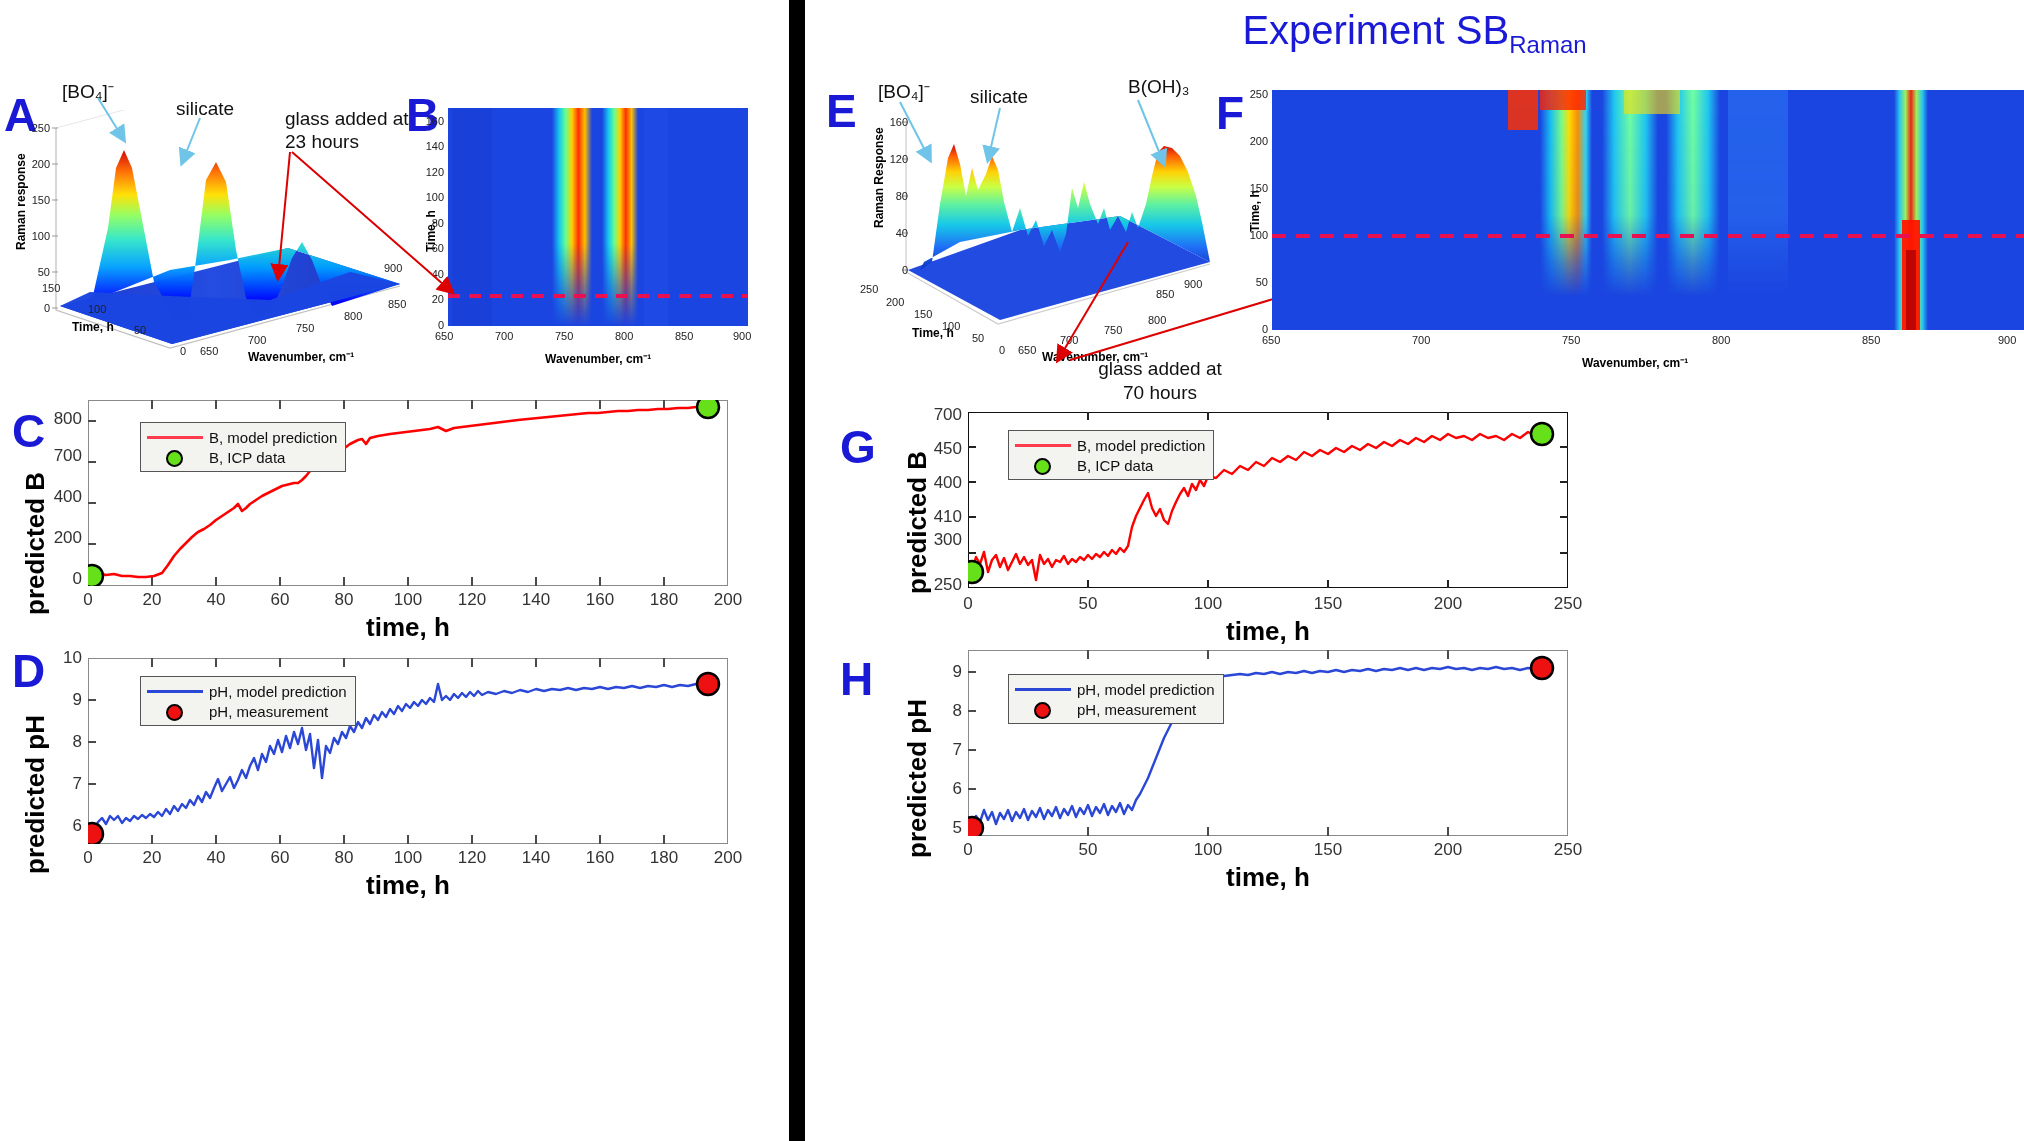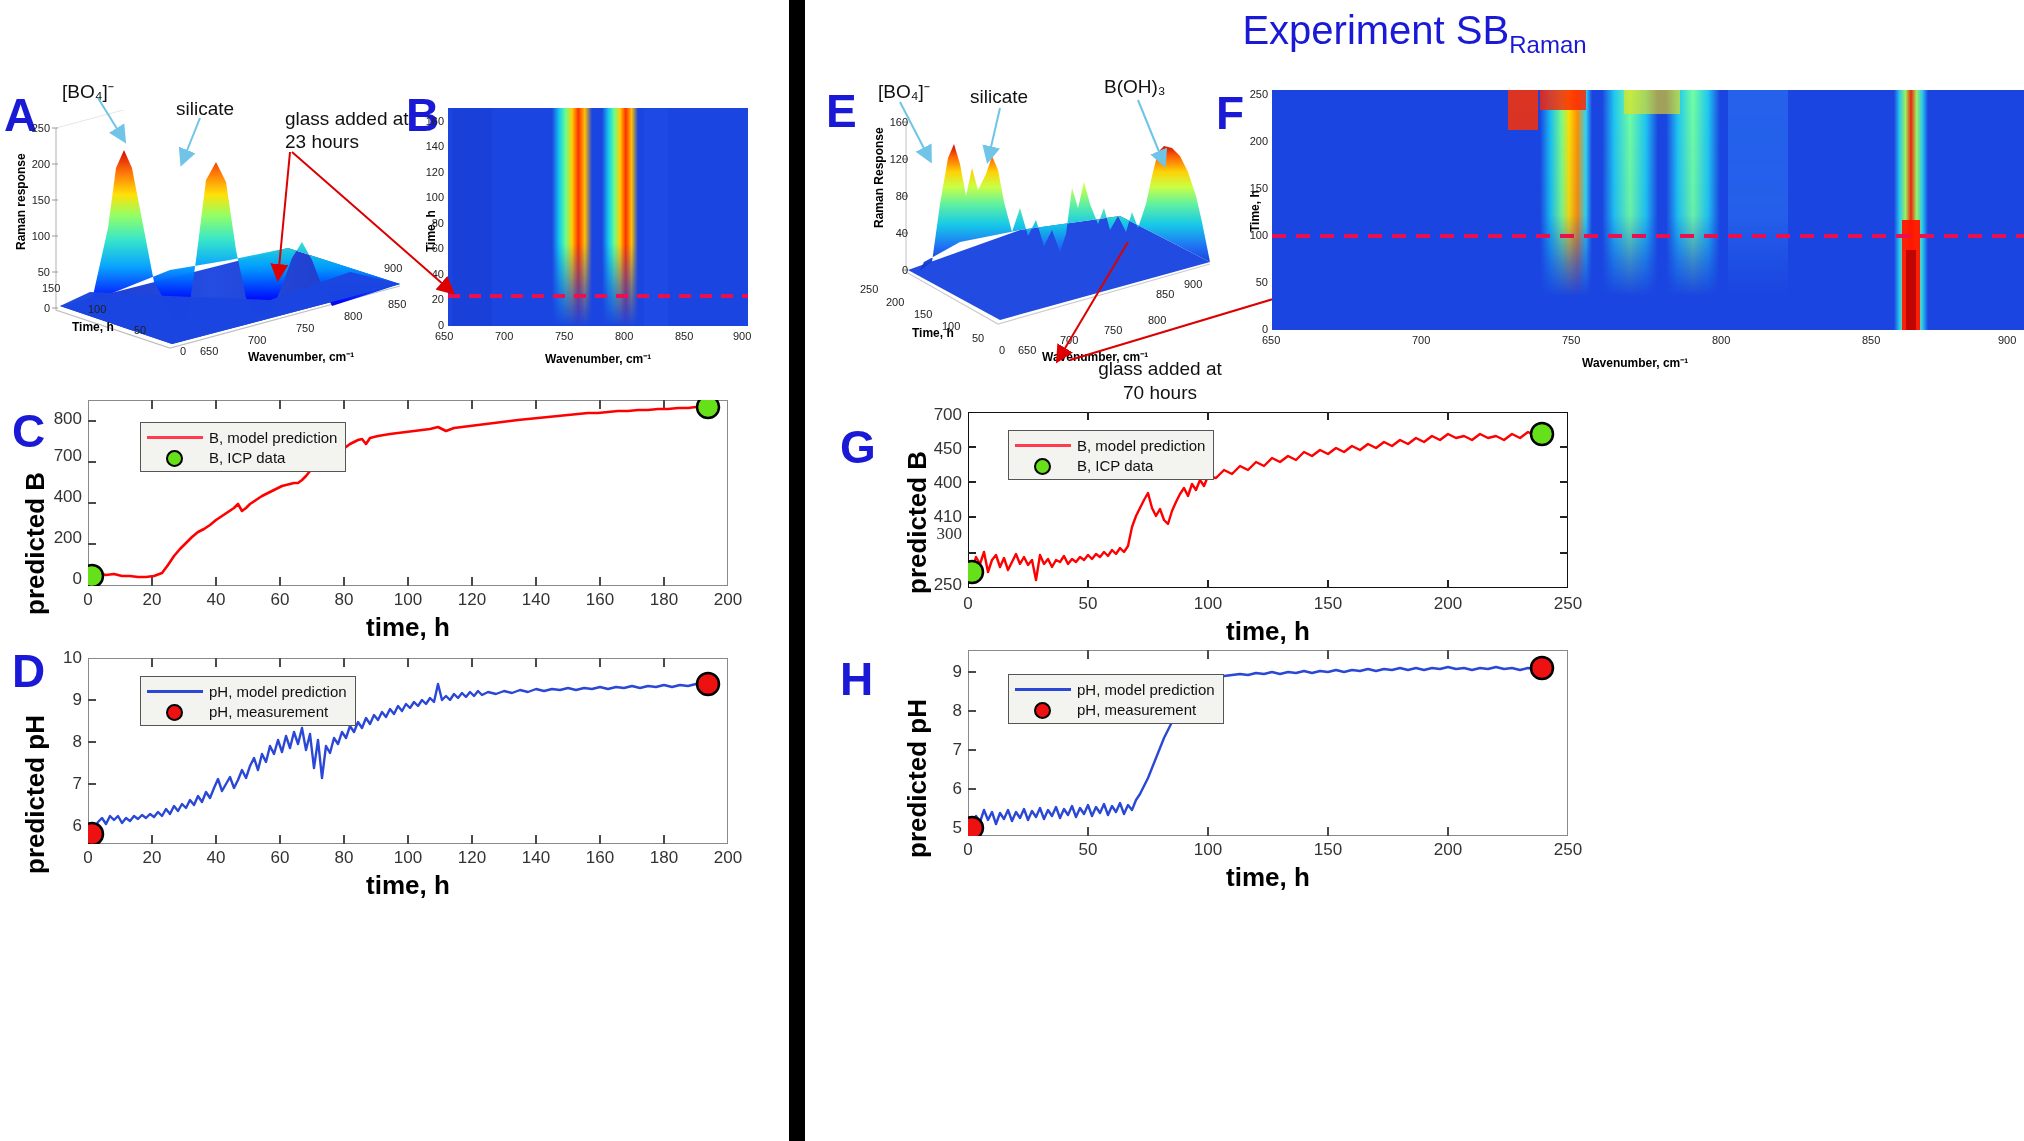--- a/index.html
+++ b/index.html
@@ -458,21 +458,21 @@
   <div class="tick-lbl" style="left:1018px; top:344px;">650</div>
   <div class="tick-lbl" style="left:1060px; top:334px;">700</div>
   <div class="tick-lbl" style="left:1104px; top:324px;">750</div>
   <div class="tick-lbl" style="left:1148px; top:314px;">800</div>
   <div class="tick-lbl" style="left:1156px; top:288px;">850</div>
   <div class="tick-lbl" style="left:1184px; top:278px;">900</div>
   <div class="axis-label" style="left:1042px; top:348px;">Wavenumber, cm⁻¹</div>
 
   <div class="annot" style="left:878px; top:78px;">[BO₄]⁻</div>
   <div class="annot" style="left:970px; top:86px;">silicate</div>
-  <div class="annot" style="left:1104px; top:76px;">B(OH)₃</div>
+  <div class="annot" style="left:1128px; top:76px;">B(OH)₃</div>
   <div class="annot center" style="left:1040px; top:358px; width:240px;">glass added at</div>
   <div class="annot center" style="left:1040px; top:382px; width:240px;">70 hours</div>
 
   <svg class="svg-abs" style="left:820px; top:60px;" width="800" height="330">
     <defs>
       <marker id="arrBlueE" markerWidth="9" markerHeight="9" refX="7" refY="4.5" orient="auto">
         <path d="M0,0 L9,4.5 L0,9 z" fill="#6fc4e8"></path>
       </marker>
       <marker id="arrRedE" markerWidth="9" markerHeight="9" refX="7" refY="4.5" orient="auto">
         <path d="M0,0 L9,4.5 L0,9 z" fill="#dd0000"></path>
@@ -555,21 +555,21 @@
   <div class="tick-lbl" style="left:1862px; top:334px;">850</div>
   <div class="tick-lbl" style="left:1998px; top:334px;">900</div>
   <div class="axis-label" style="left:1582px; top:354px;">Wavenumber, cm⁻¹</div>
 
   <div class="panel-letter" style="left:840px; top:424px;">G</div>
 
   <div class="plot" style="left:880px; top:408px; width:1120px; height:230px;">
     <div class="ylab" style="left:22px; top:186px;">predicted B</div>
 
     <div class="ytick" style="left:40px; top:167px; width:42px;">250</div>
-    <div class="ytick" style="left:40px; top:116px; width:42px;font-family:Liberation Serif, serif;">300</div>
+    <div class="ytick" style="left:40px; top:122px; width:42px;">300</div>
     <div class="ytick" style="left:40px; top:99px;  width:42px;">410</div>
     <div class="ytick" style="left:40px; top:65px;  width:42px;">400</div>
     <div class="ytick" style="left:40px; top:31px;  width:42px;">450</div>
     <div class="ytick" style="left:40px; top:-3px;  width:42px;">700</div>
 
     <svg class="svg-abs" style="left:88px; top:4px;" width="600" height="176" viewBox="0 0 600 176">
       <rect x="0" y="0" width="600" height="176" fill="none" stroke="#111111" stroke-width="2"></rect>
       <g stroke="#222" stroke-width="2">
         <line x1="120" y1="0" x2="120" y2="8"></line>
           <line x1="240" y1="0" x2="240" y2="8"></line>

